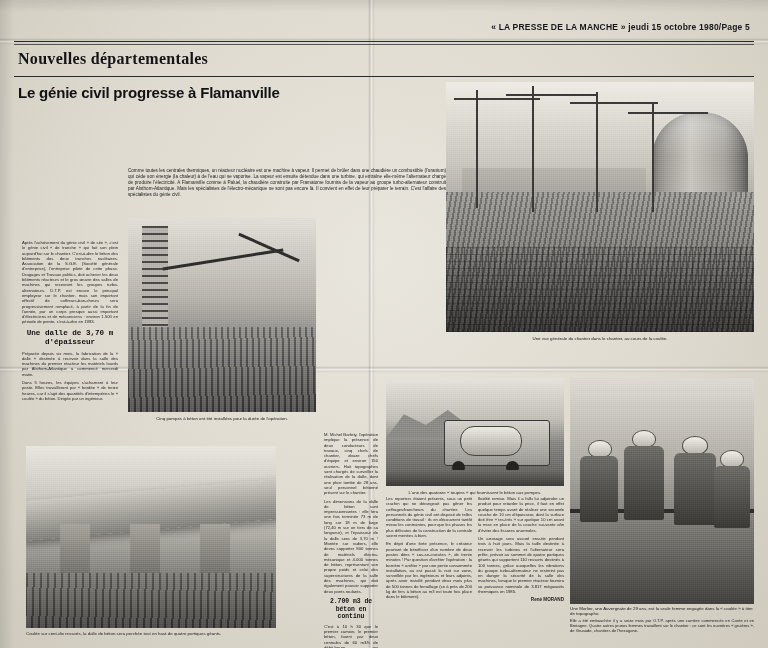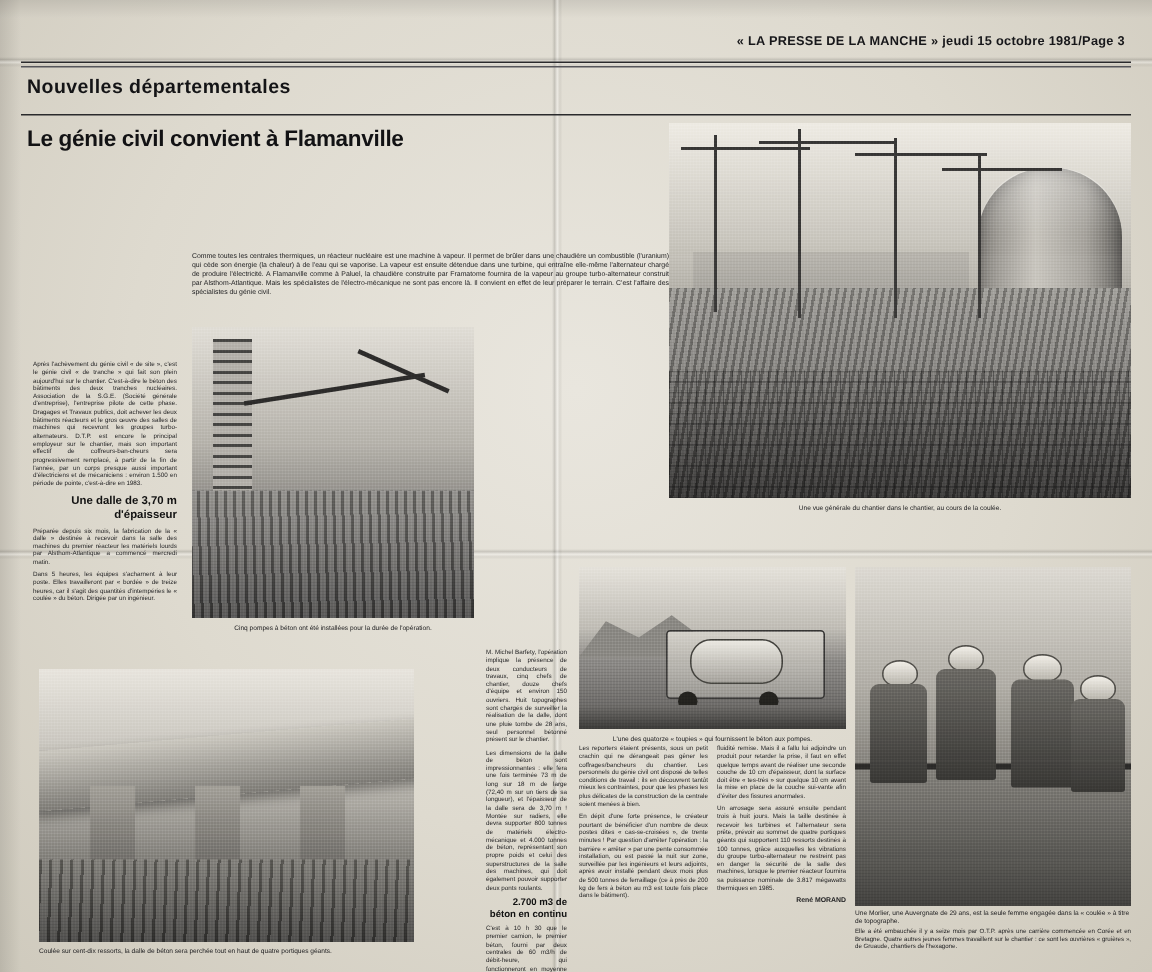--- a/index.html
+++ b/index.html
@@ -28,22 +28,22 @@
     position:absolute;left:0;top:22px;width:768px;height:22px;
     text-align:right;padding-right:18px;box-sizing:border-box;
     font-family:"Liberation Sans",sans-serif;
     font-size:8.5px;font-weight:bold;letter-spacing:.2px;color:#17171a;
   }
   #rule-top{position:absolute;left:14px;top:41px;width:740px;height:1.4px;background:#2a2a2c;}
   #rule-top2{position:absolute;left:14px;top:44px;width:740px;height:0.7px;background:#55555a;}
 
   #section-title{
     position:absolute;left:18px;top:50px;
-    font-family:Liberation Sans, sans-serif;
-    font-size:13px;font-weight:bold;color:#141416;letter-spacing:.3px;
+    font-family:Liberation Serif, serif;
+    font-size:16px;font-weight:bold;color:#141416;letter-spacing:.3px;
   }
   #rule-sec{position:absolute;left:14px;top:76px;width:740px;height:1.2px;background:#2a2a2c;}
 
   
   #kicker{
     position:absolute;left:18px;top:84px;width:430px;
     font-family:"Liberation Sans",sans-serif;
     font-size:15px;font-weight:bold;color:#121214;letter-spacing:-.2px;
   }
   #headline{
@@ -59,23 +59,23 @@
     font-size:4.6px;line-height:6.0px;text-align:justify;color:#1b1b1d;
   }
 
   
   .col{
     position:absolute;
     font-family:"Liberation Sans",sans-serif;
     font-size:4.2px;line-height:5.3px;text-align:justify;color:#1d1d1f;
   }
   .subhead{
-    font-family:Liberation Sans, sans-serif;
+    font-family:Liberation Mono, monospace;
     font-weight:bold;font-size:7.6px;line-height:9.4px;color:#111;
-    margin:4px 0 3px 0;text-align:right;
+    margin:4px 0 3px 0;text-align:center;
   }
   .signature{font-weight:bold;text-align:right;font-size:4.6px;margin-top:3px;}
 
   
   .photo{position:absolute;overflow:hidden;background:#6d6d6d;}
   .cap{
     position:absolute;
     font-family:"Liberation Sans",sans-serif;
     font-size:4.4px;line-height:5.4px;color:#212123;text-align:left;
   }
@@ -159,28 +159,28 @@
 </style>
 </head>
 <body>
 
 <div id="paper">
 
   <div class="crease-v" style="left:368px"></div>
   <div class="crease-h" style="top:38px"></div>
   <div class="crease-h" style="top:366px"></div>
 
-  <div id="masthead">« LA PRESSE DE LA MANCHE » jeudi 15 octobre 1981/Page 3</div>
+  <div id="masthead">« LA PRESSE DE LA MANCHE » jeudi 15 octobre 1980/Page 5</div>
   <div id="rule-top"></div>
   <div id="rule-top2"></div>
 
   <div id="section-title">Nouvelles départementales</div>
   <div id="rule-sec"></div>
 
-  <div id="kicker">Le génie civil convient à Flamanville</div>
+  <div id="kicker">Le génie civil progresse à Flamanville</div>
   <div id="chapeau">Comme toutes les centrales thermiques, un réacteur nucléaire est une machine à vapeur. Il permet de brûler dans une chaudière un combustible (l'uranium) qui cède son énergie (la chaleur) à de l'eau qui se vaporise. La vapeur est ensuite détendue dans une turbine, qui entraîne elle-même l'alternateur chargé de produire l'électricité. A Flamanville comme à Paluel, la chaudière construite par Framatome fournira de la vapeur au groupe turbo-alternateur construit par Alsthom-Atlantique. Mais les spécialistes de l'électro-mécanique ne sont pas encore là. Il convient en effet de leur préparer le terrain. C'est l'affaire des spécialistes du génie civil.</div>
 
   <div class="photo" id="ph1">
     <div class="sky"></div>
     <div class="dome"></div>
     <div class="wall"></div>
     <div class="deck"></div>
     <div class="rebar"></div>
     <div class="crane mast" style="left:30px;top:8px;height:118px"></div>
     <div class="crane jib" style="left:8px;top:16px;width:86px"></div>

